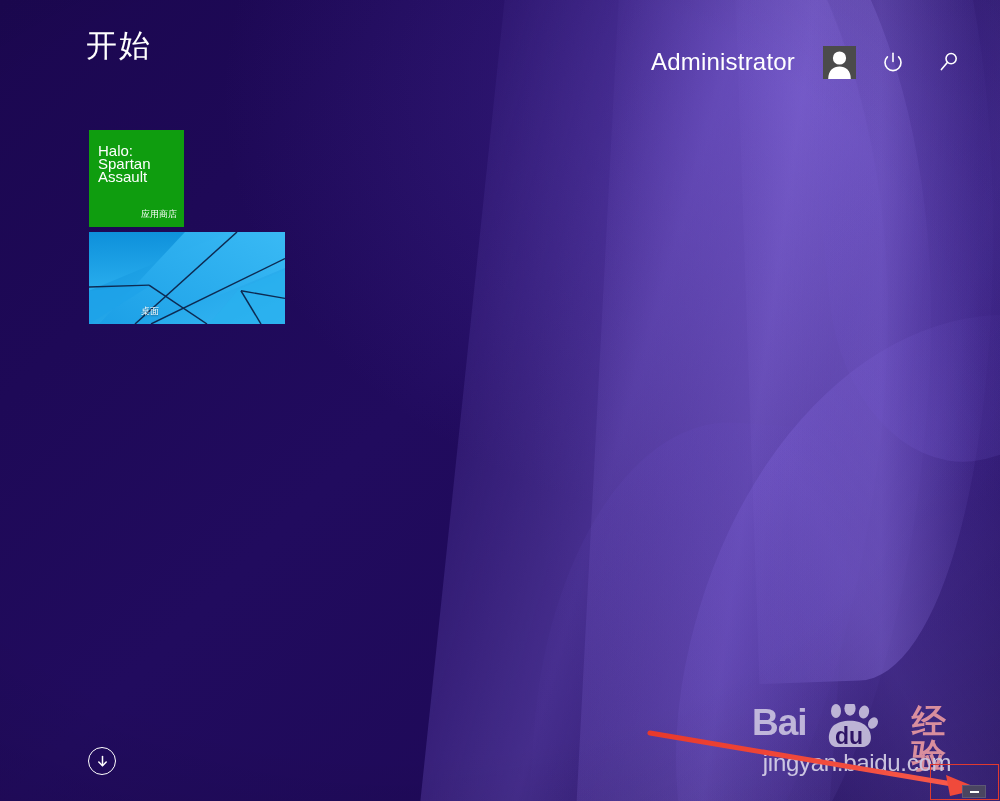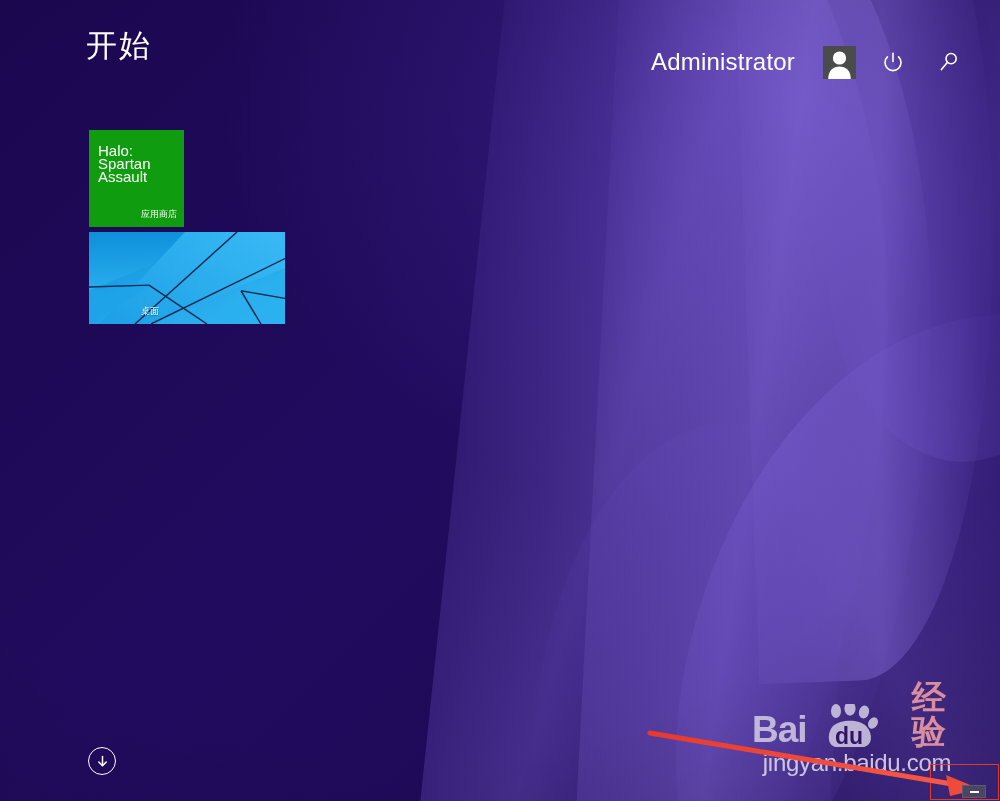--- a/index.html
+++ b/index.html
@@ -195,21 +195,21 @@
   .watermark {
     position: absolute;
     left: 752px; top: 704px;
     width: 210px;
     text-align: center;
     opacity: 0.82;
     pointer-events: none;
   }
   .wm-logo {
     display: flex;
-    align-items: flex-end;
+    align-items: flex-start;
     justify-content: center;
     gap: 16px;
     height: 44px;
   }
   .wm-bai {
     font-family: "Liberation Sans", sans-serif;
     font-size: 37px;
     font-weight: 700;
     color: #d8d2e8;
     line-height: 1;

